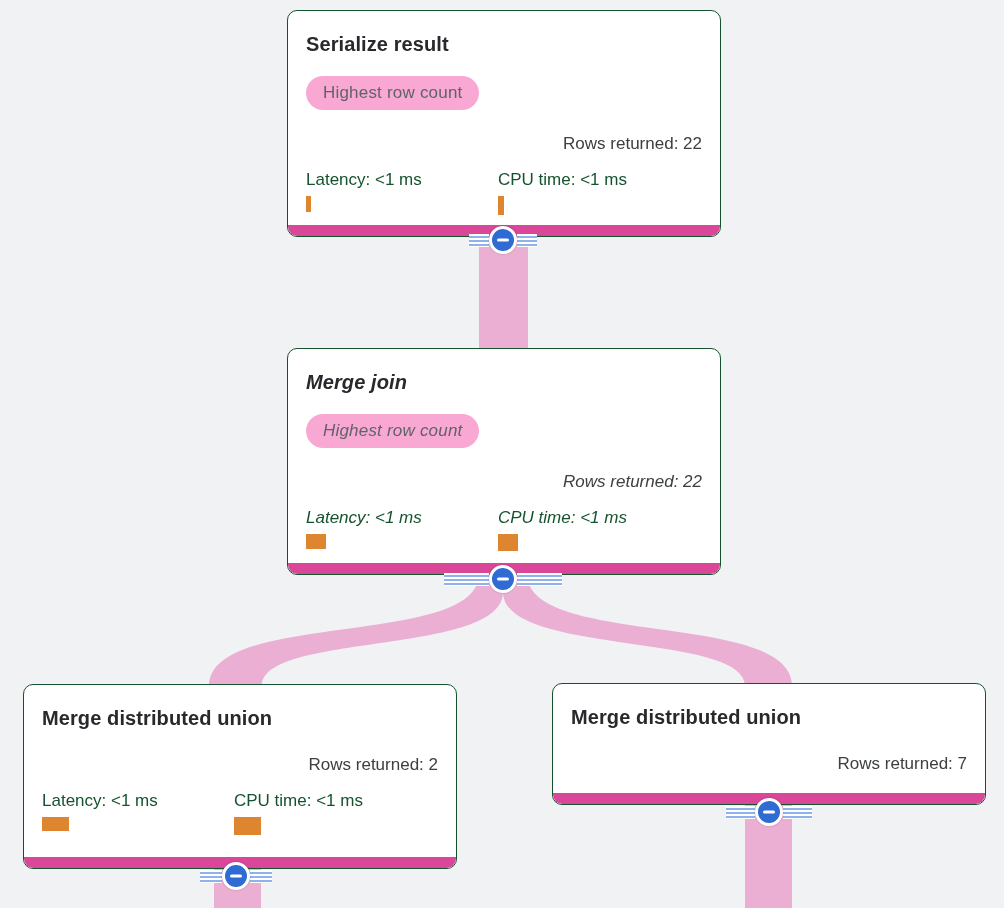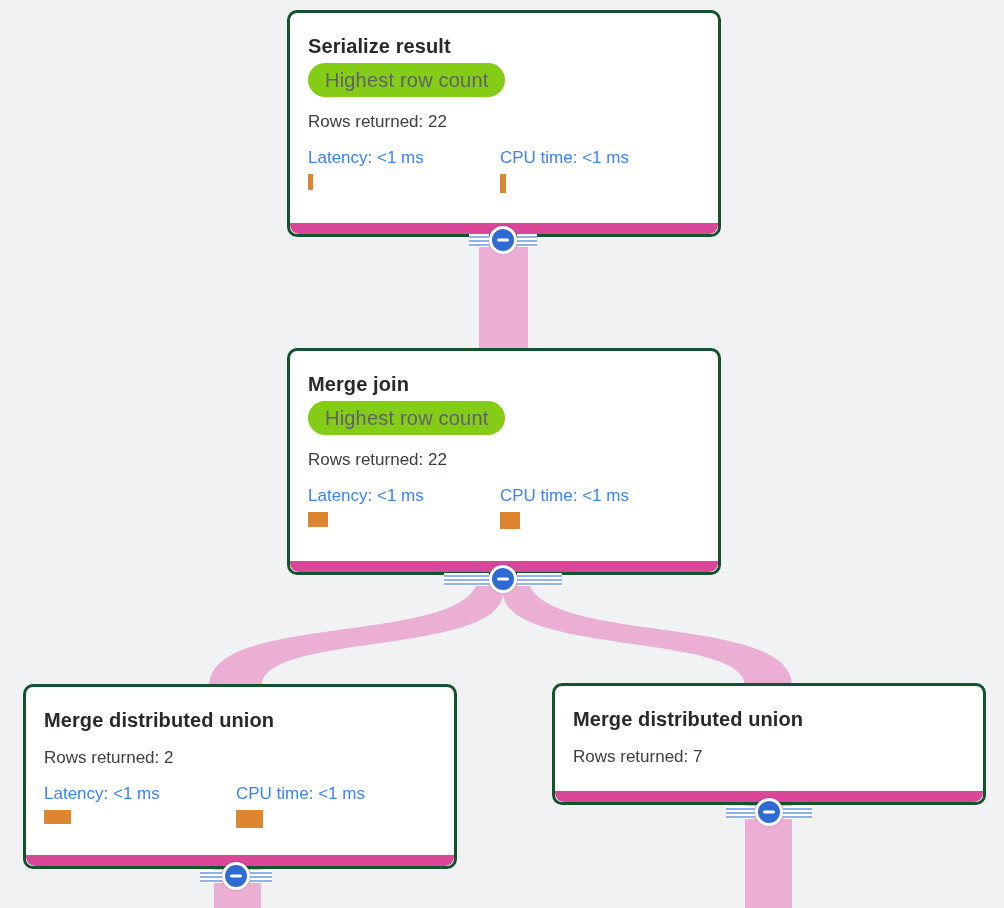--- a/index.html
+++ b/index.html
@@ -4,38 +4,38 @@
 <style>
   html,body{margin:0;padding:0;}
   body{font-family:"Liberation Sans",sans-serif;}
   .canvas{
     position:relative;width:1004px;height:908px;
     background:#F0F2F4;overflow:hidden;
   }
   .flow-svg{position:absolute;left:0;top:0;z-index:0;}
   .card{
     position:absolute;z-index:1;box-sizing:border-box;
-    background:#ffffff;border:3px solid #14532d;border-radius:10px;
+    background:#ffffff;border:1px solid #14532d;border-radius:10px;
     padding:20px 18px 0 18px;overflow:hidden;
   }
   .card-title{
     font-size:20px;line-height:26px;font-weight:600;
     color:#27292c;letter-spacing:.1px;
   }
   .badge{
-    display:inline-block;margin-top:4px;height:34px;line-height:34px;
-    padding:0 17px;border-radius:17px;background:#84cc16;
-    color:#5F6368;font-size:20px;font-weight:500;letter-spacing:.2px;
+    display:inline-block;margin-top:19px;height:34px;line-height:34px;
+    padding:0 17px;border-radius:17px;background:#f9a8d4;
+    color:#5F6368;font-size:17px;font-weight:500;letter-spacing:.2px;
   }
   .rows-returned{
-    margin-top:14px;font-size:17px;line-height:22px;color:#3C4043;
+    margin-top:23px;font-size:17px;line-height:22px;color:#3C4043;text-align:right;
   }
   .metrics{margin-top:14px;display:flex;}
   .metric{width:192px;}
-  .metric-label{font-size:17px;line-height:22px;color:#3b82f6;}
+  .metric-label{font-size:17px;line-height:22px;color:#14532d;}
   .metric-bar{margin-top:5px;background:#DE8530;}
   .card-footer{
     position:absolute;left:0;right:0;bottom:0;height:11px;
     background:#DA4698;border-radius:0 0 9px 9px;
   }
   .junction{
     position:absolute;z-index:2;display:flex;align-items:center;
     transform:translate(-50%,-50%);
   }
   .stripe{
@@ -78,21 +78,21 @@
         <div class="metric-bar" style="width: 5px; height: 16px;"></div>
       </div>
       <div class="metric">
         <div class="metric-label">CPU time: &lt;1 ms</div>
         <div class="metric-bar" style="width: 6px; height: 19px;"></div>
       </div>
     </div>
     <div class="card-footer"></div>
   </div>
 
-  <div class="card" style="left:287px;top:348px;width:434px;height:227px;">
+  <div class="card" style="left:287px;top:348px;width:434px;height:227px;font-style:italic;">
     <div class="card-title">Merge join</div>
     <div>
       <span class="badge">Highest row count</span>
     </div>
     <div class="rows-returned">Rows returned: 22</div>
     <div class="metrics">
       <div class="metric">
         <div class="metric-label">Latency: &lt;1 ms</div>
         <div class="metric-bar" style="width: 20px; height: 15px;"></div>
       </div>

